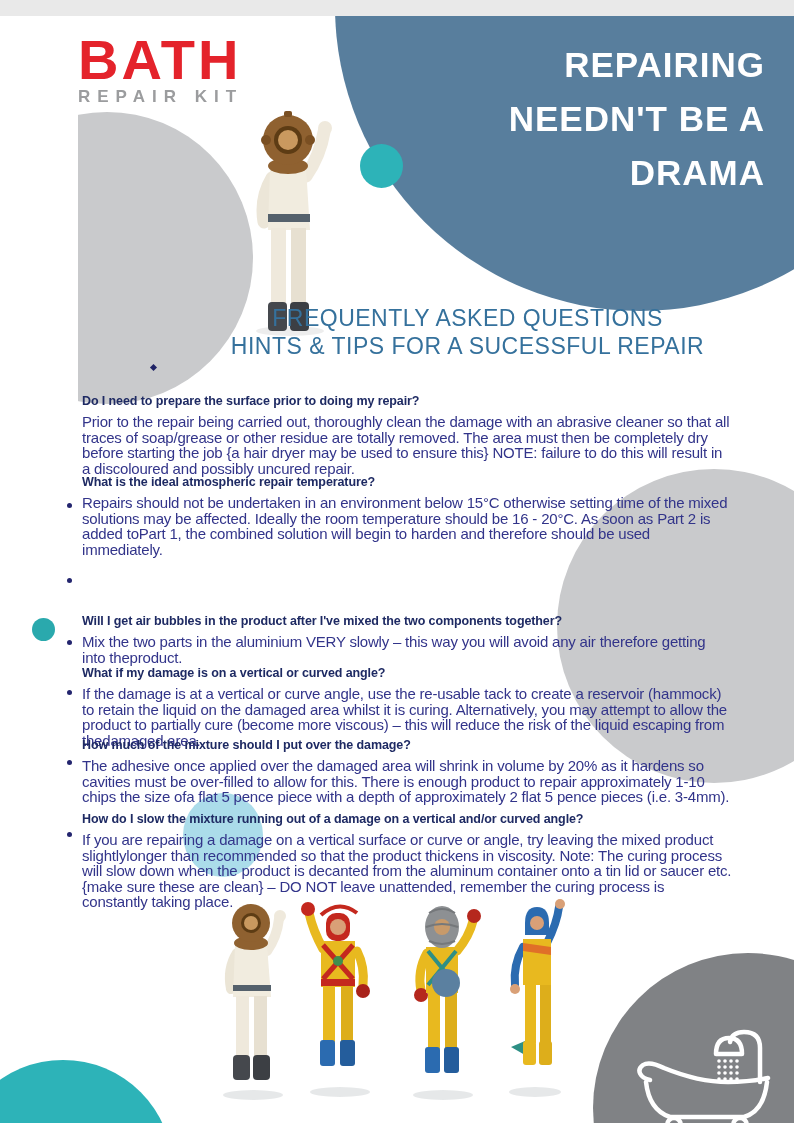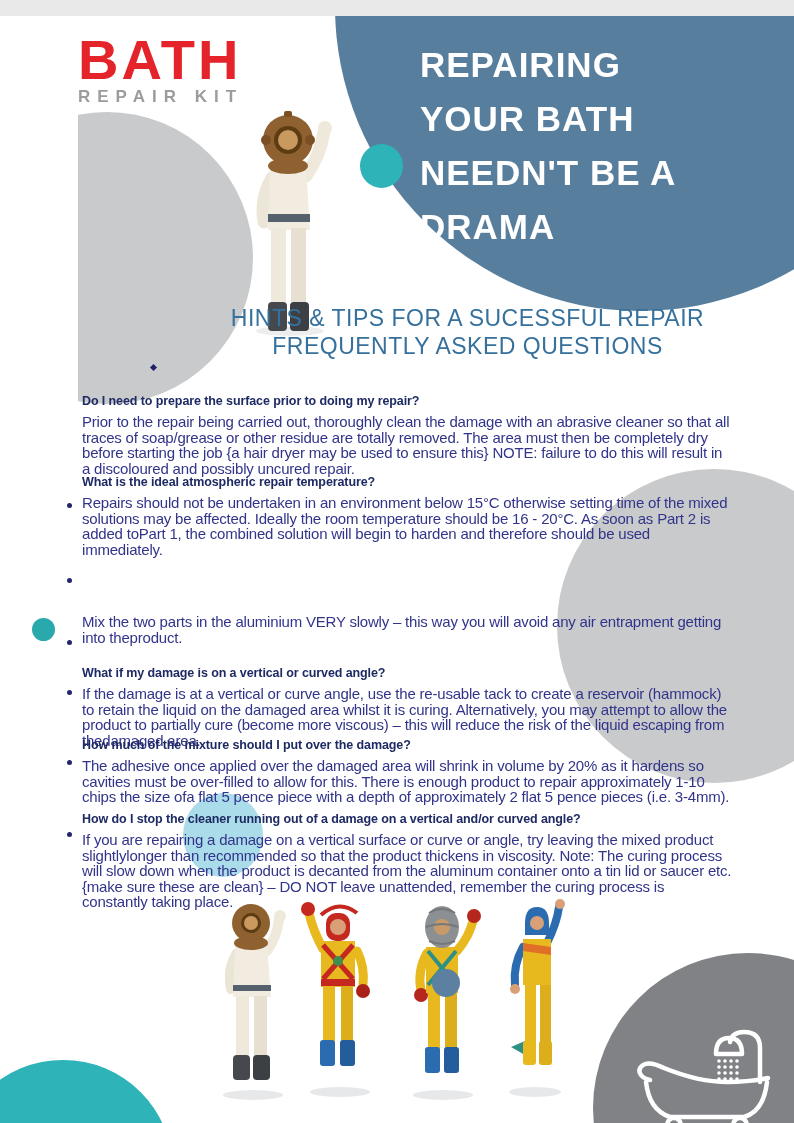--- a/index.html
+++ b/index.html
@@ -6,21 +6,21 @@
   .page{
     position:relative;width:794px;height:1123px;margin:16px auto;
     background:#ffffff;overflow:hidden;
     font-family:"Liberation Sans","DejaVu Sans",sans-serif;
   }
   .abs{position:absolute;}
   .circle{position:absolute;border-radius:50%;}
 
   
   .hero-circle{left:335px;top:-315px;width:610px;height:610px;background:#587e9d;}
-  .hero-title{left:420px;top:22px;width:345px;text-align:left;color:#ffffff;
+  .hero-title{left:420px;top:22px;width:345px;text-align:right;color:#ffffff;
     font-weight:bold;font-size:35px;line-height:54px;letter-spacing:1px;}
   
   .logo{left:78px;top:18px;width:200px;}
   .logo-title{color:#e4232b;font-weight:900;font-size:56px;line-height:52px;letter-spacing:3px;}
   .logo-sub{color:#9b9c9e;font-weight:bold;font-size:17px;letter-spacing:7px;margin-top:1px;}
 
   
   .gray-clip{left:78px;top:96px;width:176px;height:293px;overflow:hidden;position:absolute;}
   .gray-clip .inner{position:absolute;left:-117px;top:0;width:292px;height:292px;
     border-radius:50%;background:#c9cacc;}
@@ -56,21 +56,20 @@
     <div class="inner"></div>
   </div>
 
   <div class="abs logo">
     <div class="logo-title">BATH</div>
     <div class="logo-sub">REPAIR KIT</div>
   </div>
 
   <div class="abs hero-title">
     <div>REPAIRING</div>
-    <div>YOUR BATH</div>
     <div>NEEDN'T BE A</div>
     <div>DRAMA</div>
   </div>
 
   <div class="circle teal-dot-top"></div>
 
   <svg class="abs" style="left:236px;top:94px;" width="112" height="228" viewBox="0 0 112 228">
     <ellipse cx="54" cy="221" rx="34" ry="5" fill="#000" opacity="0.07"></ellipse>
 
     <path d="M70,66 Q84,46 88,22" stroke="#efe9dc" stroke-width="13" fill="none" stroke-linecap="round"></path>
@@ -90,50 +89,51 @@
     <ellipse cx="52" cy="56" rx="20" ry="8" fill="#8f6130"></ellipse>
     <circle cx="52" cy="30" r="25" fill="#8f6130"></circle>
     <circle cx="52" cy="30" r="14" fill="#5d3c14"></circle>
     <circle cx="52" cy="30" r="10" fill="#c9995f"></circle>
     <circle cx="30" cy="30" r="5" fill="#7a4f22"></circle>
     <circle cx="74" cy="30" r="5" fill="#7a4f22"></circle>
     <rect x="48" y="1" width="8" height="6" rx="2" fill="#7a4f22"></rect>
   </svg>
 
   <div class="abs intro">
+    <div>FREQUENTLY ASKED QUESTIONS</div>
     <div>HINTS &amp; TIPS FOR A SUCESSFUL REPAIR</div>
-    <div>FREQUENTLY ASKED QUESTIONS</div>
   </div>
 
   <div class="abs stray-dot"></div>
   <div class="circle gray-circle-right"></div>
   <div class="circle pale-blue-circle"></div>
   <div class="circle teal-dot-left"></div>
 
   <div class="faq-section" style="top:378px;">
     <h3 class="faq-q">Do I need to prepare the surface prior to doing my repair?</h3>
     <p class="faq-a">Prior to the repair being carried out, thoroughly clean the damage with an abrasive cleaner so that all traces of soap/grease or other residue are totally removed. The area must then be completely dry before starting the job {a hair dryer may be used to ensure this} NOTE: failure to do this will result in a discoloured and possibly uncured repair.</p>
   </div>
   <div class="faq-section" style="top:459px;">
     <h3 class="faq-q">What is the ideal atmospheric repair temperature?</h3>
     <p class="faq-a">Repairs should not be undertaken in an environment below 15°C otherwise setting time of the mixed solutions may be affected. Ideally the room temperature should be 16 - 20°C. As soon as Part 2 is added toPart 1, the combined solution will begin to harden and therefore should be used immediately.</p>
   </div>
   <div class="faq-section" style="top:598px;">
-    <p class="faq-a">Mix the two parts in the aluminium VERY slowly – this way you will avoid any air entrapment getting into theproduct.</p>
+    <h3 class="faq-q">Will I get air bubbles in the product after I've mixed the two components together?</h3>
+    <p class="faq-a">Mix the two parts in the aluminium VERY slowly – this way you will avoid any air therefore getting into theproduct.</p>
   </div>
   <div class="faq-section" style="top:650px;">
     <h3 class="faq-q">What if my damage is on a vertical or curved angle?</h3>
     <p class="faq-a">If the damage is at a vertical or curve angle, use the re-usable tack to create a reservoir (hammock) to retain the liquid on the damaged area whilst it is curing. Alternatively, you may attempt to allow the product to partially cure (become more viscous) – this will reduce the risk of the liquid escaping from thedamaged area.</p>
   </div>
   <div class="faq-section" style="top:722px;">
     <h3 class="faq-q">How much of the mixture should I put over the damage?</h3>
     <p class="faq-a">The adhesive once applied over the damaged area will shrink in volume by 20% as it hardens so cavities must be over-filled to allow for this. There is enough product to repair approximately 1-10 chips the size ofa flat 5 pence piece with a depth of approximately 2 flat 5 pence pieces (i.e. 3-4mm).</p>
   </div>
   <div class="faq-section" style="top:796px;">
-    <h3 class="faq-q">How do I stop the cleaner running out of a damage on a vertical and/or curved angle?</h3>
+    <h3 class="faq-q">How do I slow the mixture running out of a damage on a vertical and/or curved angle?</h3>
     <p class="faq-a">If you are repairing a damage on a vertical surface or curve or angle, try leaving the mixed product slightlylonger than recommended so that the product thickens in viscosity. Note: The curing process will slow down when the product is decanted from the aluminum container onto a tin lid or saucer etc. {make sure these are clean} – DO NOT leave unattended, remember the curing process is constantly taking place.</p>
   </div>
 
   <div class="bullet" style="left:67px;top:487px;"></div>
   <div class="bullet" style="left:67px;top:562px;"></div>
   <div class="bullet" style="left:67px;top:624px;"></div>
   <div class="bullet" style="left:67px;top:674px;"></div>
   <div class="bullet" style="left:67px;top:744px;"></div>
   <div class="bullet" style="left:67px;top:816px;"></div>
 

